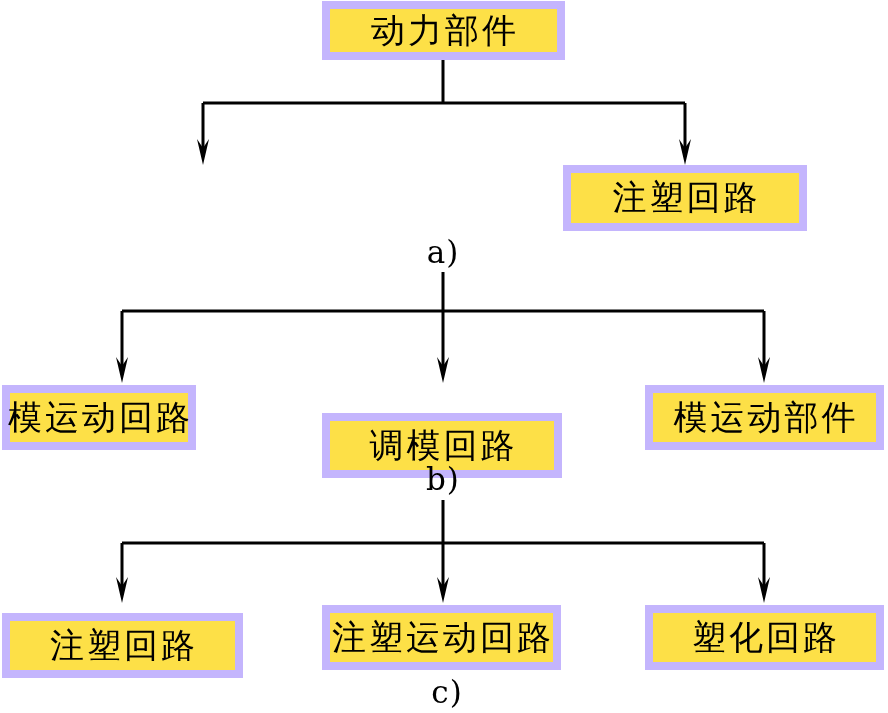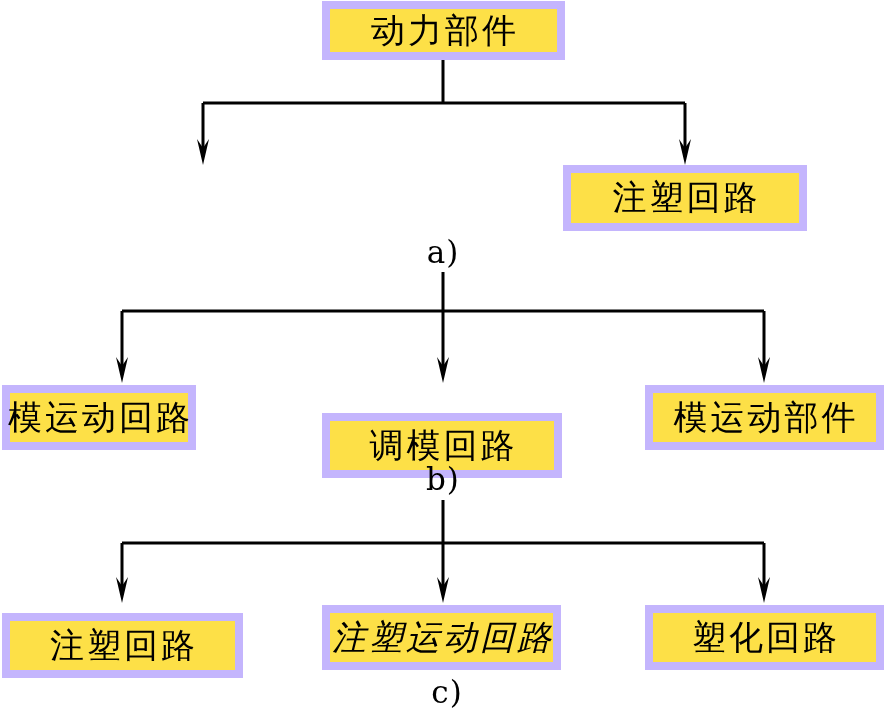--- a/index.html
+++ b/index.html
@@ -46,21 +46,21 @@
     white-space: nowrap;
     font-weight: 500;
   }
   .box-power            { left: 322px; top: 1px;   width: 243px; height: 59px; }
   .box-mold-motion-comp { left: 83px;  top: 165px; width: 241px; height: 66px; }
   .box-injection-comp   { left: 563px; top: 165px; width: 244px; height: 66px; }
   .box-mold-motion-cir  { left: 2px;   top: 385px; width: 194px; height: 65px; }
   .box-mold-adjust-cir  { left: 322px; top: 385px; width: 240px; height: 65px; margin-top: 28px; }
   .box-ejector-cir      { left: 645px; top: 385px; width: 239px; height: 65px; }
   .box-injection-cir    { left: 2px;   top: 605px; width: 241px; height: 65px; margin-top: 8px; }
-  .box-inj-motion-cir   { left: 322px; top: 605px; width: 239px; height: 65px; font-style: italic; }
+  .box-inj-motion-cir   { left: 322px; top: 605px; width: 239px; height: 65px; }
   .box-plasticizing-cir { left: 645px; top: 605px; width: 239px; height: 65px; }
   .section-label {
     position: absolute;
     width: 100px;
     text-align: center;
     font-size: 31px;
     letter-spacing: 1px;
     font-weight: 500;
   }
   .label-a { left: 393px; top: 234px; }

